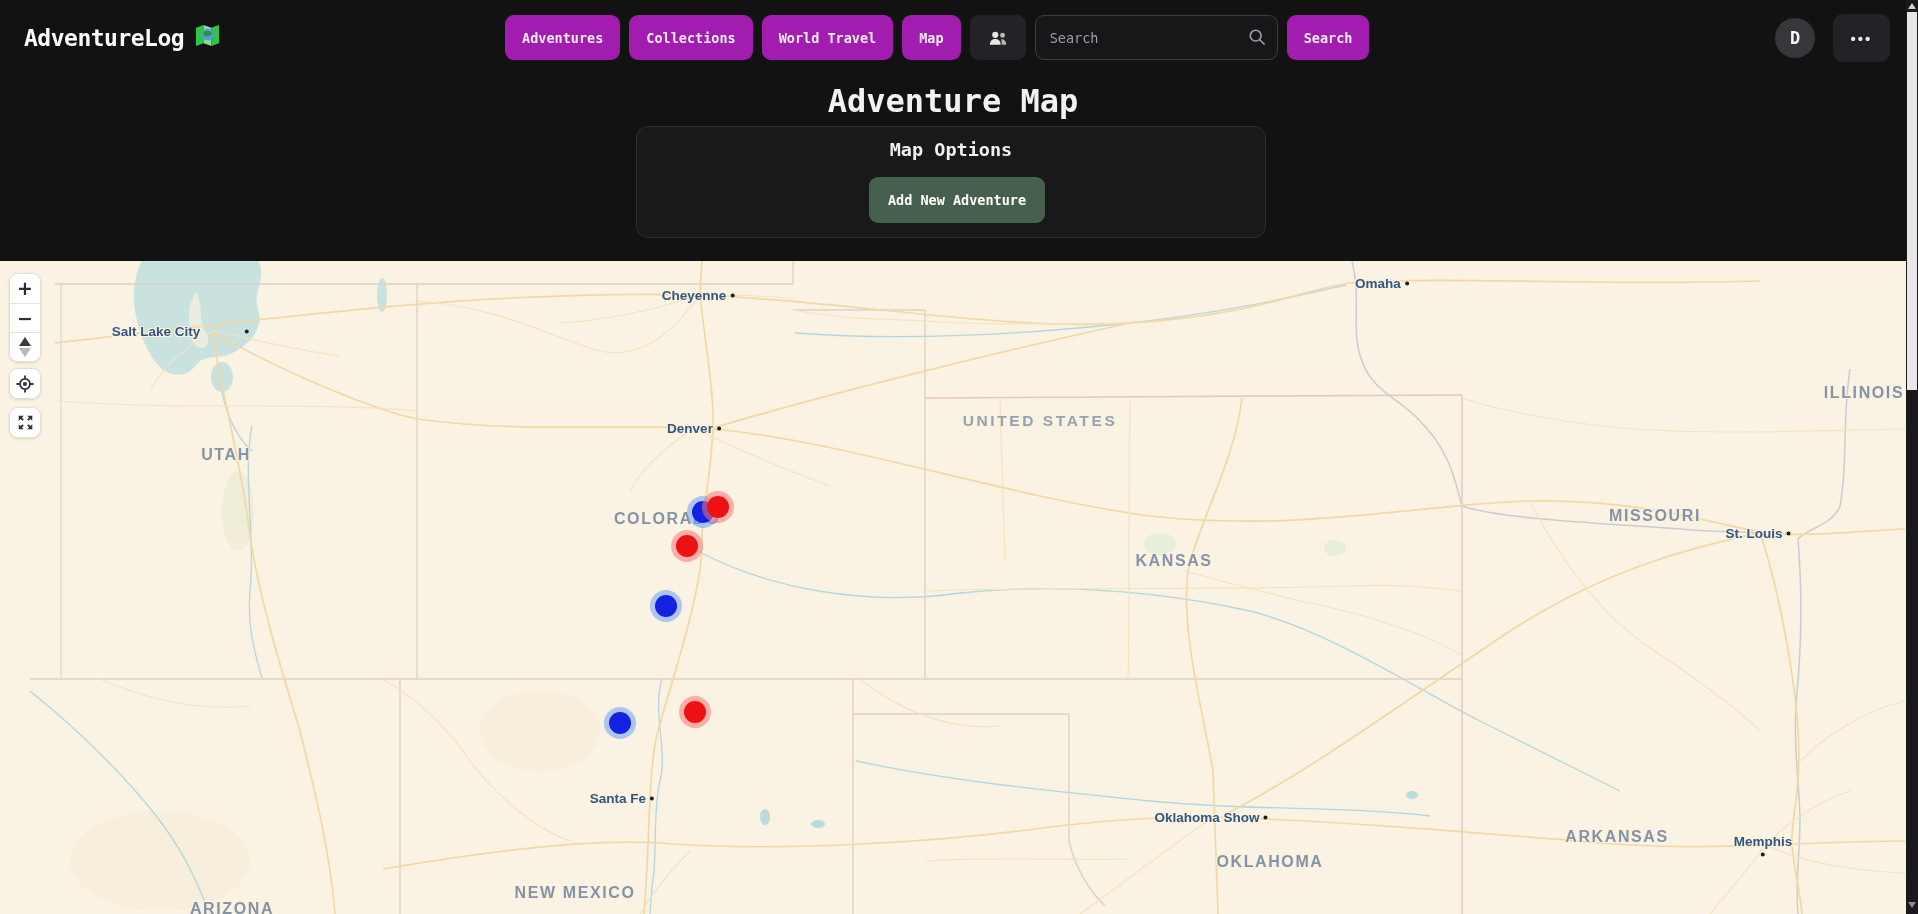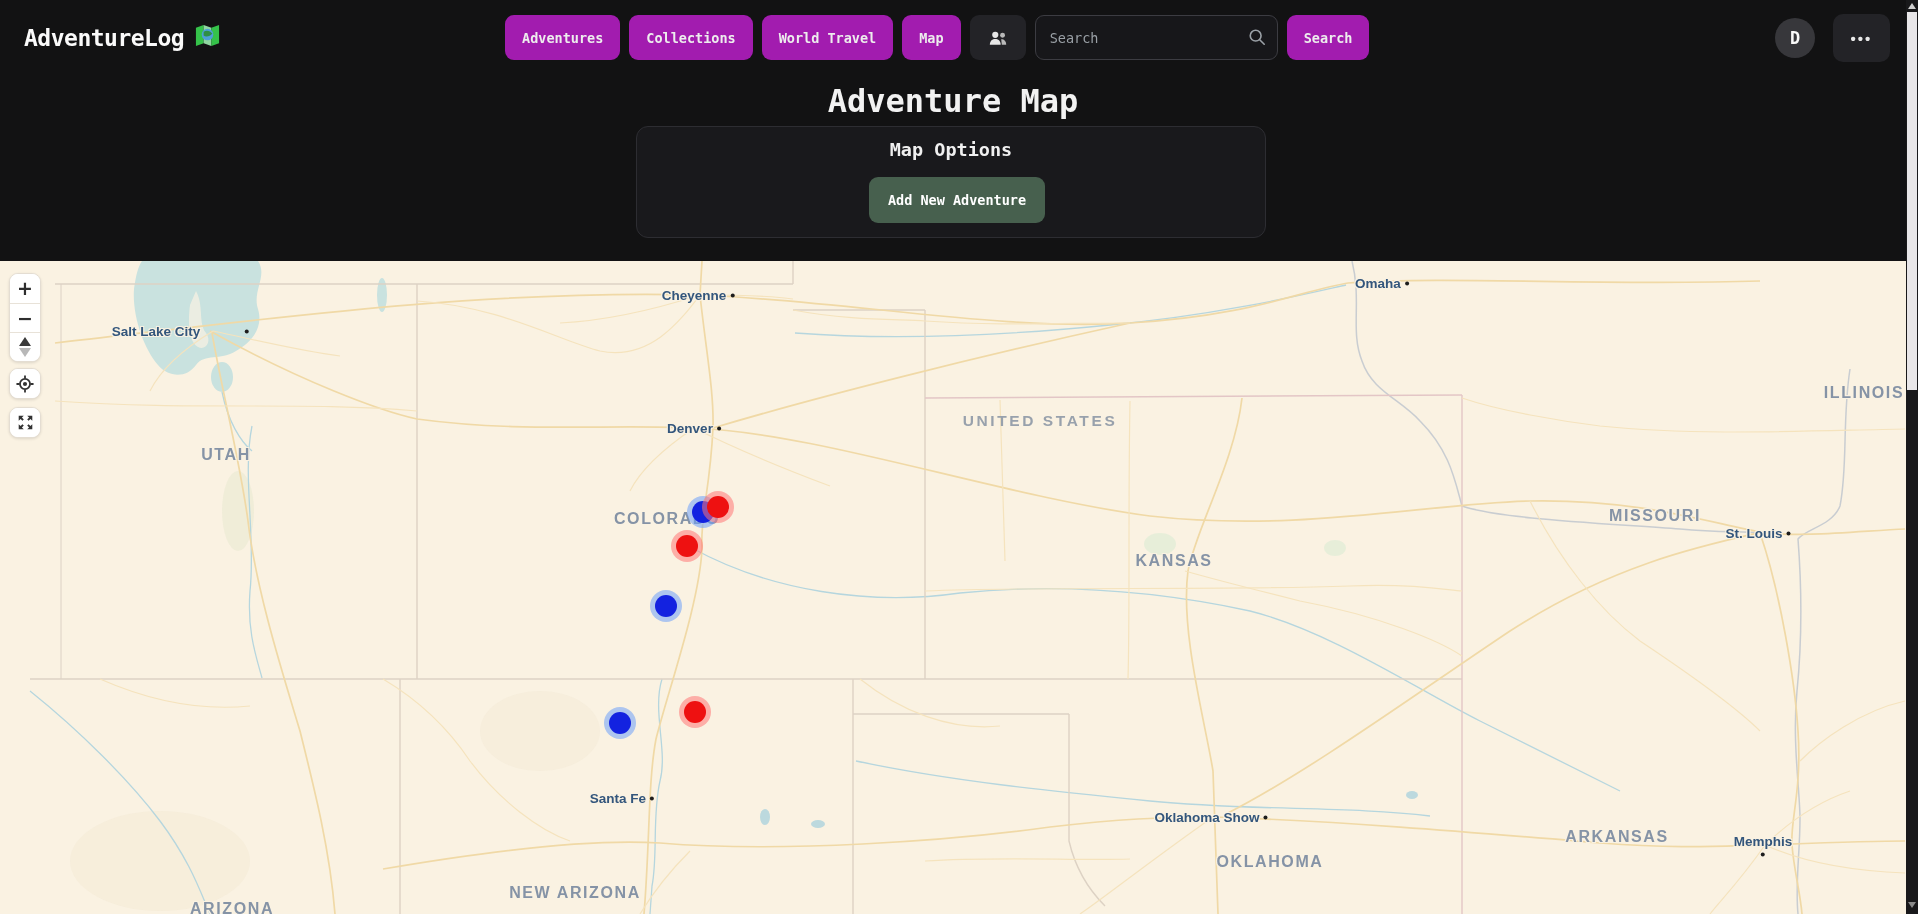--- a/index.html
+++ b/index.html
@@ -227,21 +227,21 @@
 
     <div class="anno" id="map-anno">
         <div class="country-label" style="left: 1040px; top: 160px;">UNITED STATES</div>
         <div class="state-label" style="left: 226px; top: 194px;">UTAH</div>
         <div class="state-label" style="left: 667px; top: 258px;">COLORADO</div>
         <div class="state-label" style="left: 1174px; top: 300px;">KANSAS</div>
         <div class="state-label" style="left: 1655px; top: 255px;">MISSOURI</div>
         <div class="state-label" style="left: 1864px; top: 132px;">ILLINOIS</div>
         <div class="state-label" style="left: 1270px; top: 601px;">OKLAHOMA</div>
         <div class="state-label" style="left: 1617px; top: 576px;">ARKANSAS</div>
-        <div class="state-label" style="left: 575px; top: 632px;">NEW ARIZONA</div>
+        <div class="state-label" style="left: 575px; top: 632px;">NEW MEXICO</div>
         <div class="state-label" style="left: 232px; top: 648px;">ARIZONA</div>
         <div class="city-label" style="left: 698px; top: 34px;">
           <span>Cheyenne</span>
           <span class="city-dot"></span>
         </div>
         <div class="city-label" style="left: 180px; top: 70px; gap: 44px;">
           <span>Salt Lake City</span>
           <span class="city-dot"></span>
         </div>
         <div class="city-label" style="left: 694px; top: 167px; text-align: center;">

